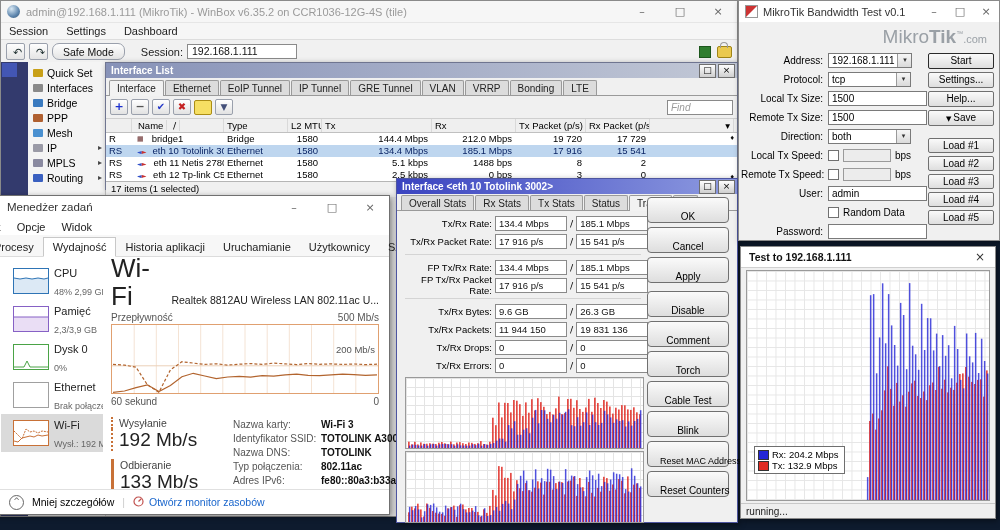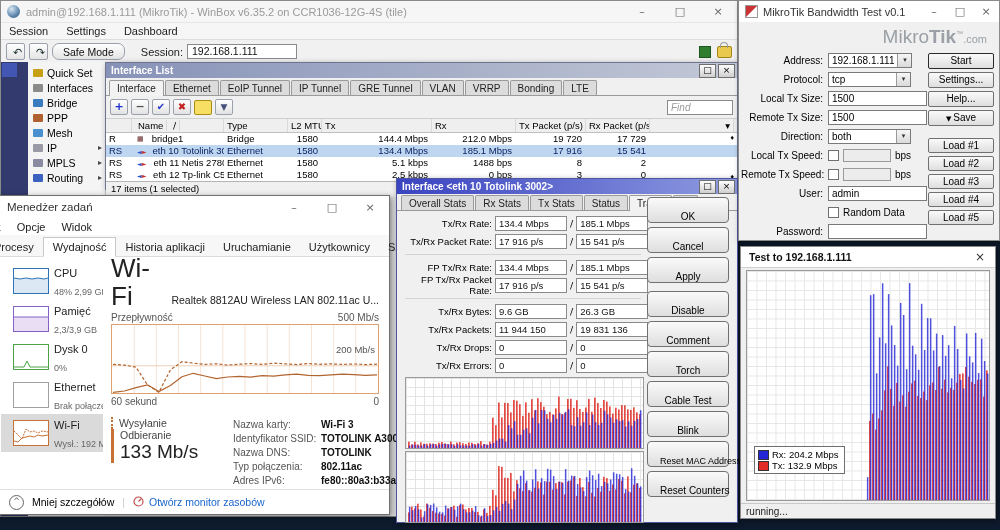--- a/index.html
+++ b/index.html
@@ -432,20 +432,21 @@
           </div>
         <span class="mid-label">200 Mb/s</span>
       </div>
       <div class="tm-axisrow">
         <span>60 sekund</span>
         <span class="r">0</span>
       </div>
       <div class="tm-details">
         <div class="sendrecv">
           <div class="sr-label b-dot">Wysyłanie</div>
+          <div class="sr-val b-dot">192 Mb/s</div>
           <div class="sr-label b-solid">Odbieranie</div>
           <div class="sr-val b-solid">133 Mb/s</div>
         </div>
         <div class="props">
           <div class="prow">
               <span class="plab">Nazwa karty:</span>
               <span class="pval">Wi-Fi 3</span>
             </div>
           <div class="prow">
               <span class="plab">Identyfikator SSID:</span>

